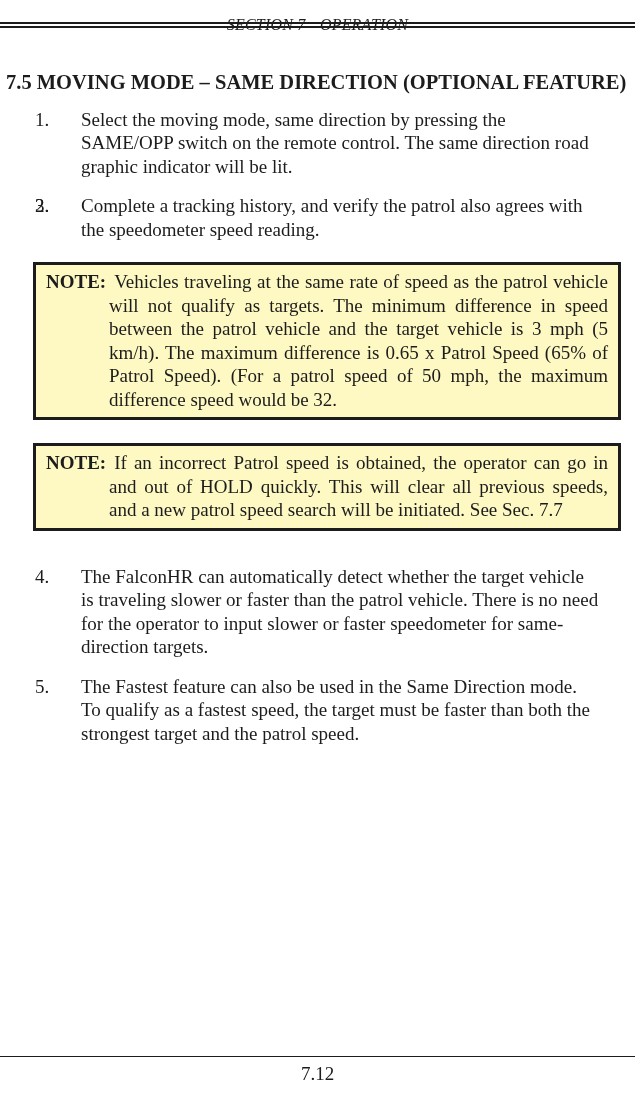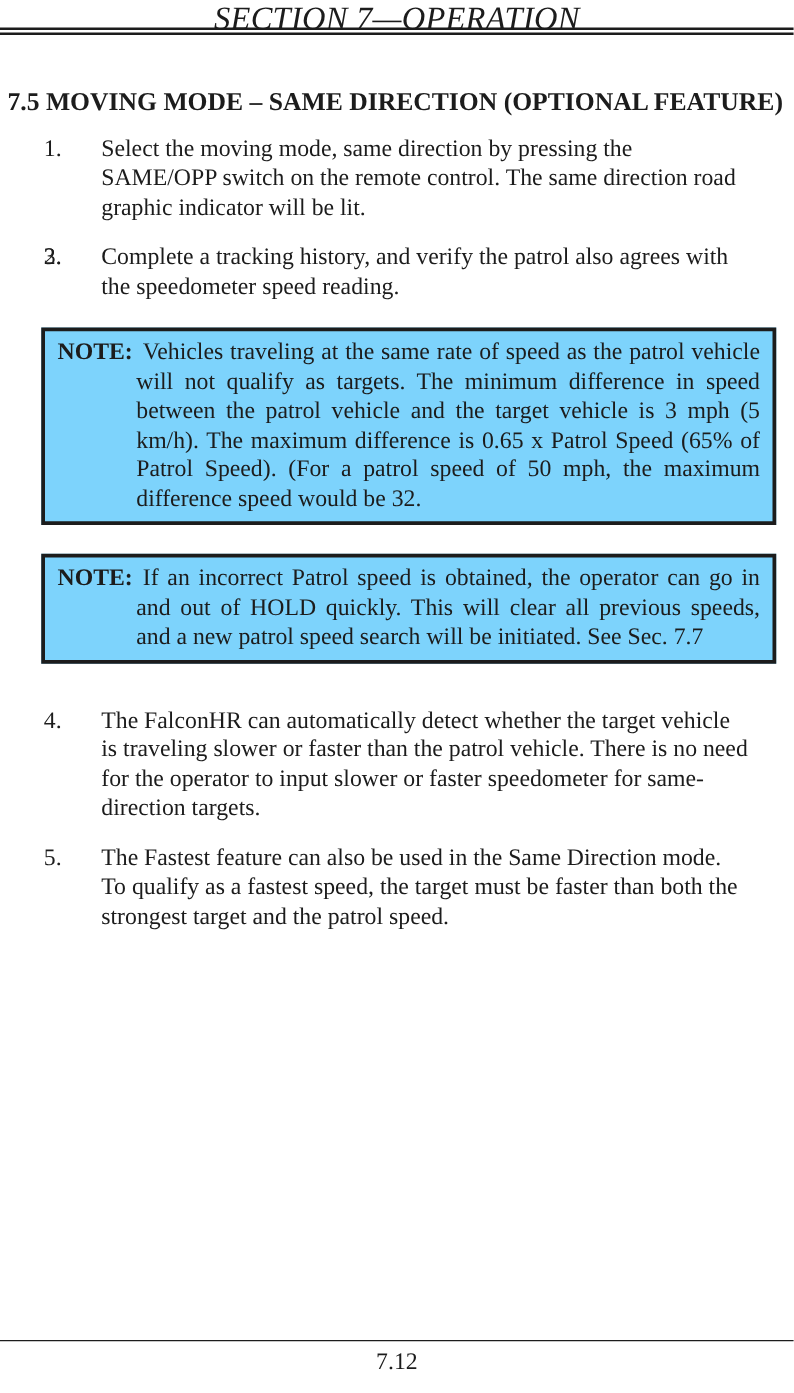--- a/index.html
+++ b/index.html
@@ -28,24 +28,24 @@
   .page-header {
     position: absolute;
     top: 0;
     left: 0;
     right: 0;
     height: 30px;
   }
   .header-title {
     text-align: center;
     font-style: italic;
-    font-size: 26px;
+    font-size: 16px;
     line-height: 20px;
     letter-spacing: 0.2px;
-    padding-top: 5px;
+    padding-top: 15px;
     white-space: nowrap;
   }
   .header-rule {
     position: absolute;
     left: 0;
     right: 0;
     top: 22px;
     height: 6px;
   }
   .header-rule .bar-top {
@@ -110,21 +110,21 @@
   
   .gap-before-notes { height: 21px; }
   .gap-between-notes { height: 23px; }
   .gap-after-notes { height: 21px; }
 
   
   .note-box {
     position: relative;
     margin: 0 14px 0 33px;
     border: 3px solid #1c1c1c;
-    background: #7dd3fc;
+    background: #fef9c3;
     box-sizing: border-box;
   }
   .note-inner {
     font-size: 19px;
     line-height: 23.5px;
     text-align: justify;
     text-justify: inter-word;
     padding: 5px 10px 6px 10px;
     text-indent: -63px;
     margin-left: 63px;
@@ -137,21 +137,21 @@
     display: inline-block;
     width: 8px;
   }
 
   
   .page-footer {
     position: absolute;
     left: 0;
     right: 0;
     bottom: 0;
-    height: 42px;
+    height: 58px;
   }
   .footer-rule {
     position: absolute;
     left: 0;
     right: 0;
     top: 0;
     height: 1px;
     background: #1c1c1c;
   }
   .footer-page-number {

